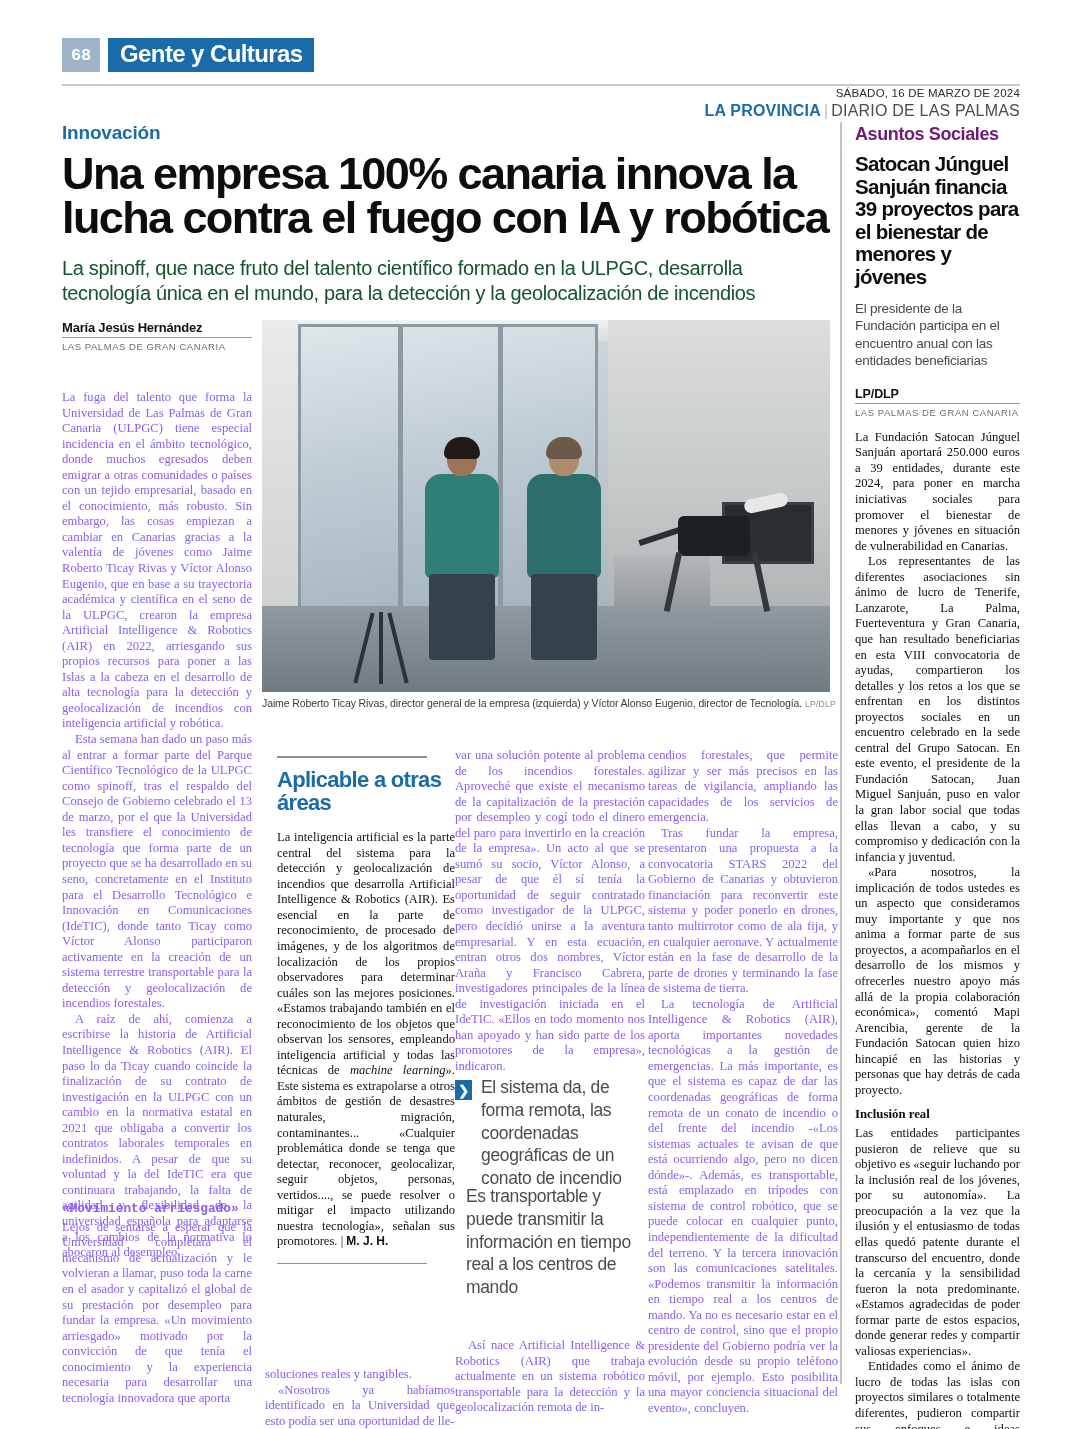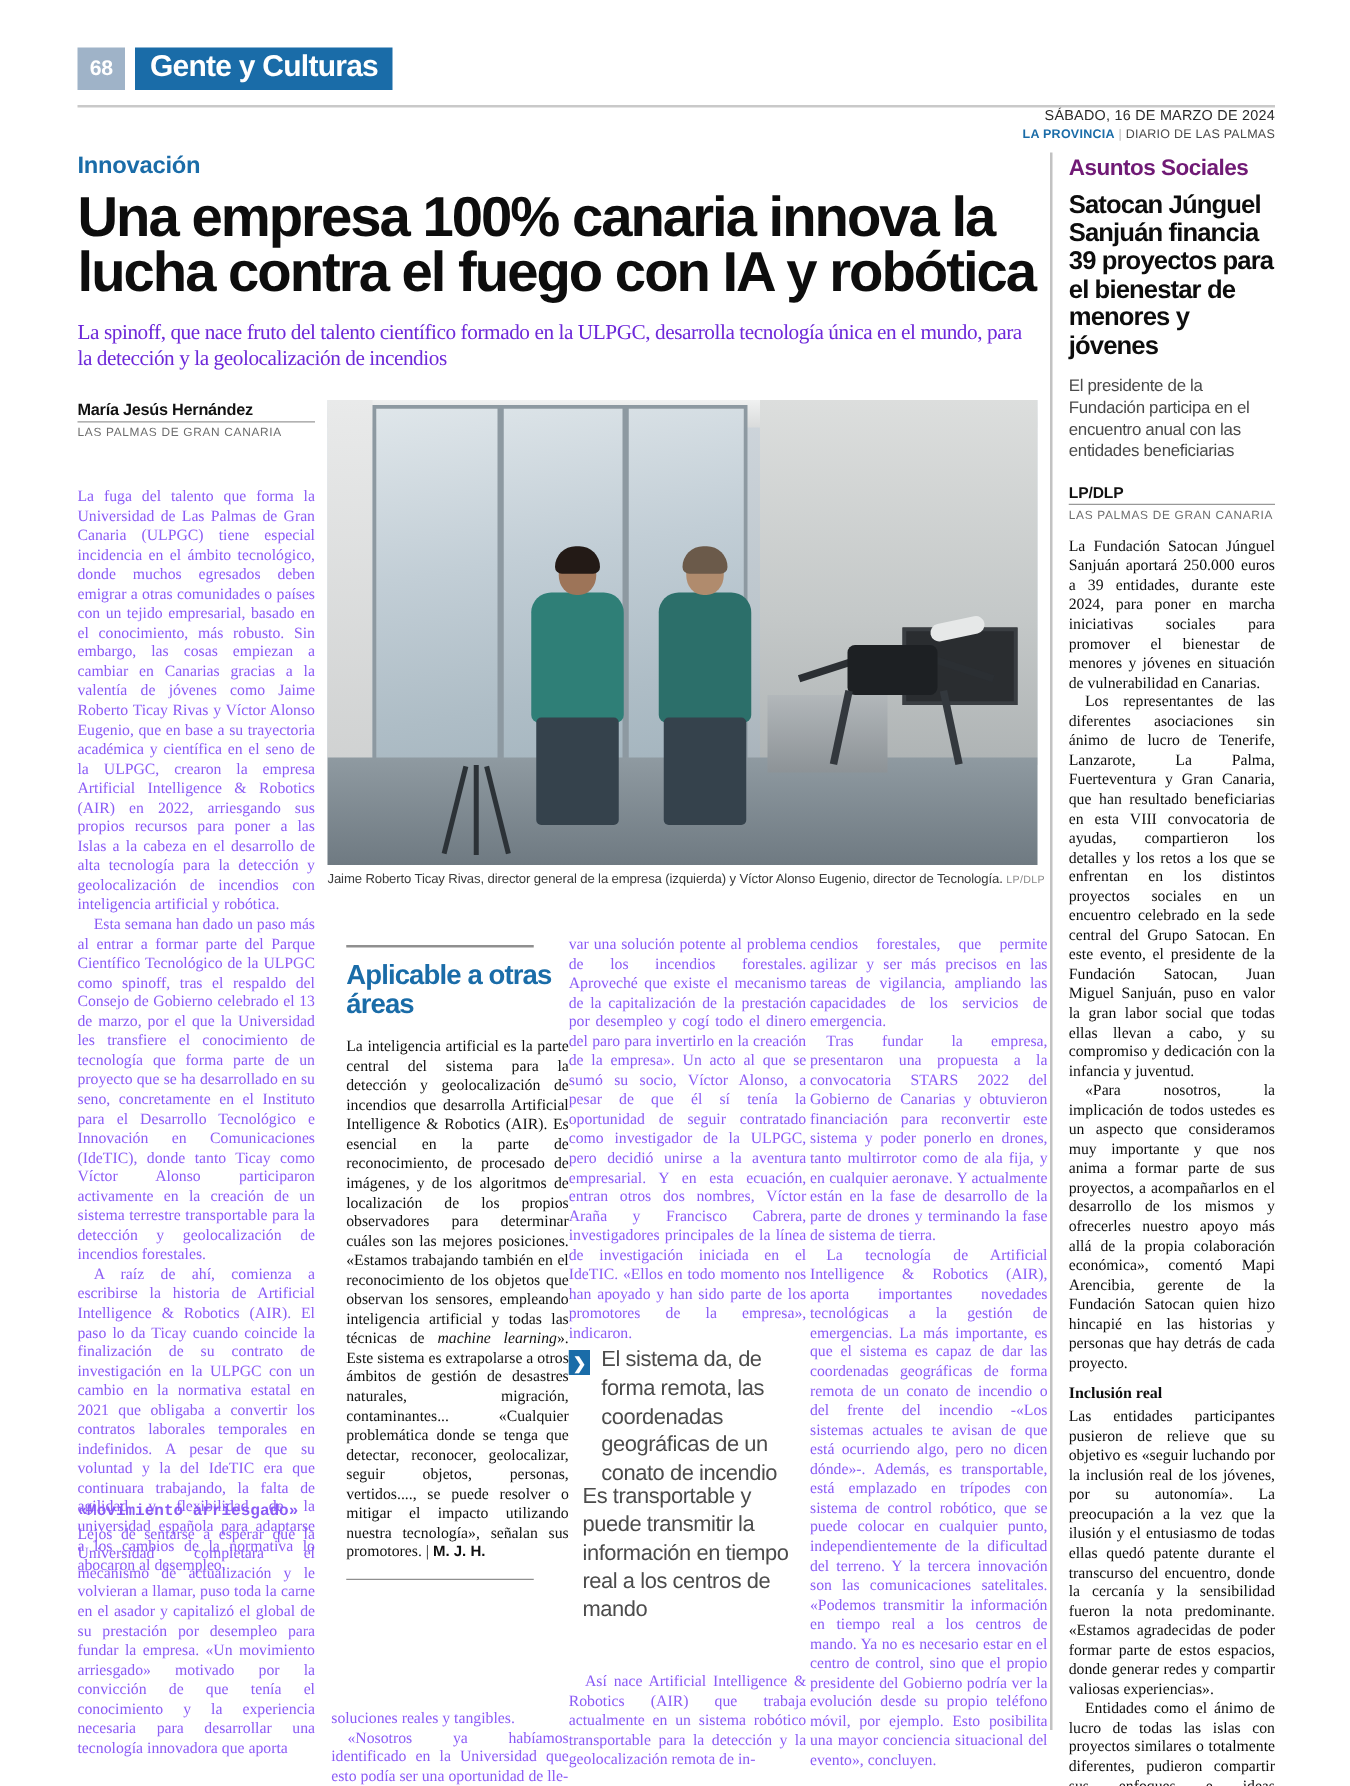--- a/index.html
+++ b/index.html
@@ -33,21 +33,21 @@
     height: 44px;
   }
   .page-number {
     position: absolute;
     left: 0;
     top: 0;
     width: 38px;
     height: 34px;
     background: #9fb3c8;
     color: #ffffff;
-    font-family: Liberation Sans, sans-serif;
+    font-family: Liberation Mono, monospace;
     font-weight: bold;
     font-size: 17px;
     display: flex;
     align-items: center;
     justify-content: center;
     letter-spacing: -0.3px;
   }
   .section-tag {
     position: absolute;
     left: 46px;
@@ -72,21 +72,21 @@
     font-family: "Liberation Sans", sans-serif;
     margin-top: 47px;
   }
   .mh-date {
     font-size: 11.5px;
     color: #2b2b2b;
     letter-spacing: 0.2px;
     margin-bottom: 3px;
   }
   .mh-brandline {
-    font-size: 10px;
+    font-size: 16px;
     letter-spacing: 0.2px;
   }
   .mh-brand {
     color: #1a6ca8;
     font-weight: bold;
   }
   .mh-sep {
     color: #b9b9b9;
     padding: 0 3px;
   }
@@ -120,24 +120,24 @@
   .headline {
     font-family: "Liberation Sans", sans-serif;
     font-weight: bold;
     font-size: 45px;
     line-height: 0.98;
     letter-spacing: -1.6px;
     color: #0d0d0d;
     margin: 0 0 16px 0;
   }
   .standfirst {
-    font-family: Liberation Serif, serif;
-    font-size: 17px;
+    font-family: Liberation Sans, sans-serif;
+    font-size: 20px;
     line-height: 1.22;
-    color: #6d28d9;
+    color: #14532d;
     letter-spacing: -0.35px;
     margin: 0 0 18px 0;
   }
 
   
   .byline-block {
     position: absolute;
     left: 62px;
     top: 320px;
     width: 190px;

